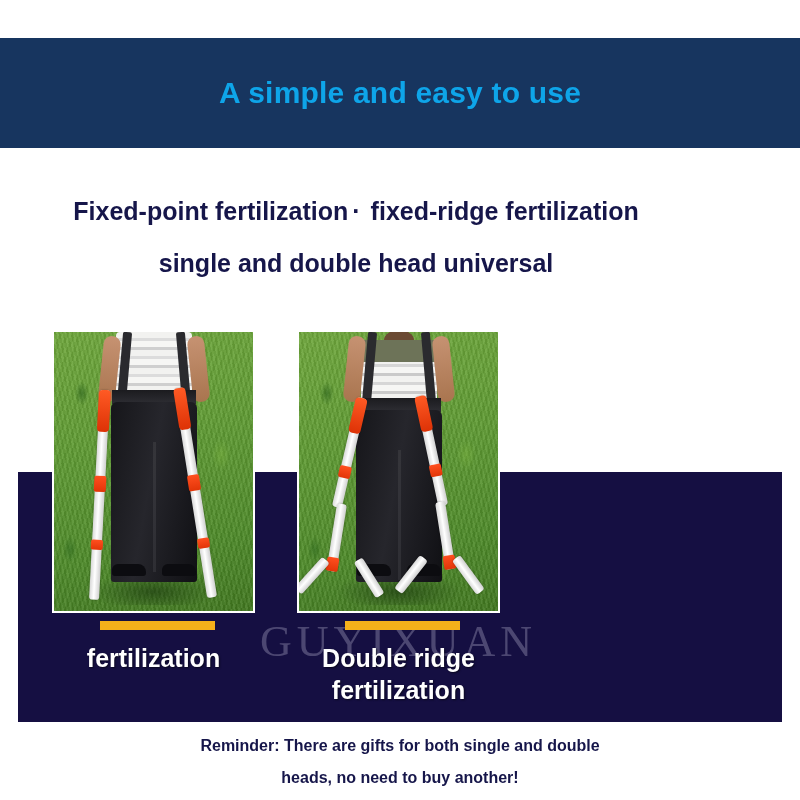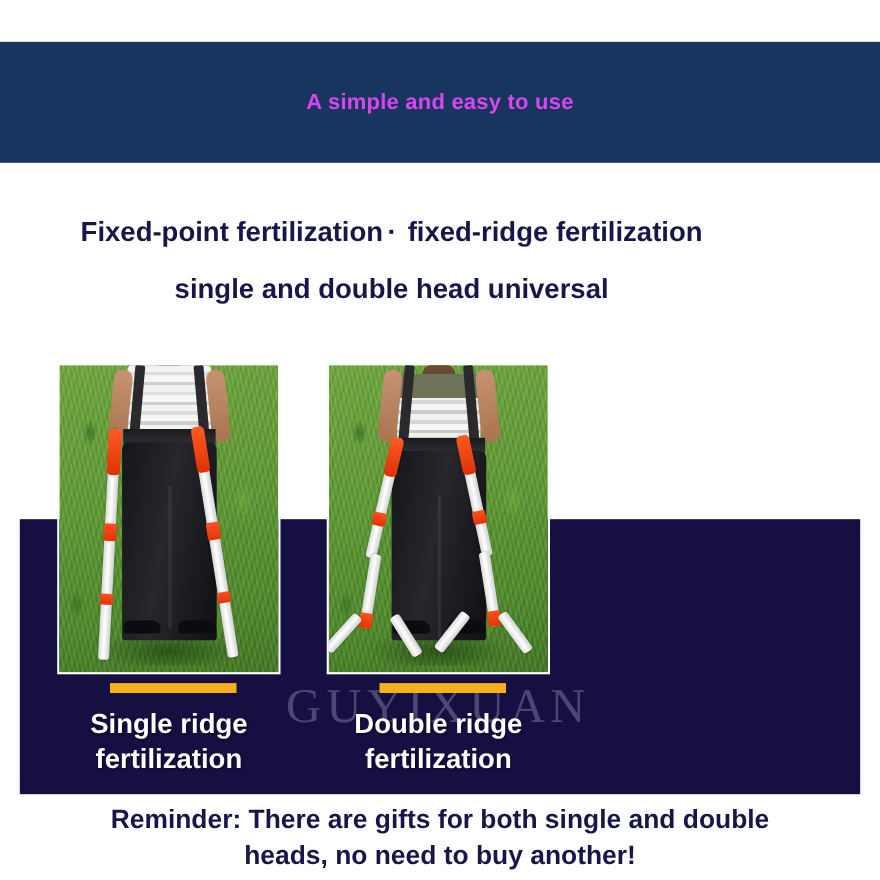--- a/index.html
+++ b/index.html
@@ -22,22 +22,22 @@
     top: 38px;
     width: 800px;
     height: 110px;
     background: #17355f;
     display: flex;
     flex-direction: column;
     align-items: center;
     justify-content: center;
   }
   .header-line {
-    color: #d946ef;
-    font-size: 20px;
+    color: #0ea5e9;
+    font-size: 30px;
     font-weight: bold;
     line-height: 40px;
     letter-spacing: 0.2px;
     white-space: nowrap;
     text-align: center;
   }
 
   
   .subtitle-block {
     position: absolute;
@@ -367,21 +367,21 @@
   
   .reminder {
     position: absolute;
     left: 0;
     top: 730px;
     width: 800px;
     text-align: center;
   }
   .reminder-line {
     color: #16164a;
-    font-size: 24px;
+    font-size: 16px;
     font-weight: bold;
     line-height: 32px;
     white-space: nowrap;
   }
 </style>
 </head>
 <body>
 
 <div class="header-band">
   <div class="header-line">A simple and easy to use</div>
@@ -422,21 +422,20 @@
       </div>
 
       <div class="tube" style="left:120px; top:56px; height:212px; transform:rotate(-9deg); transform-origin:top center;">
         <div class="grip"></div>
         <div class="joint" style="top:88px;"></div>
         <div class="joint" style="top:152px; height:10px;"></div>
       </div>
     </div>
     <div class="gold-bar"></div>
     <div class="caption">
-      <div>Single ridge</div>
       <div>fertilization</div>
     </div>
   </div>
 
   <div class="card card-2">
     <div class="photo">
       <div class="grass"></div>
       <div class="shadow-ground"></div>
       <div class="head"></div>
       <div class="torso torso-2"></div>

